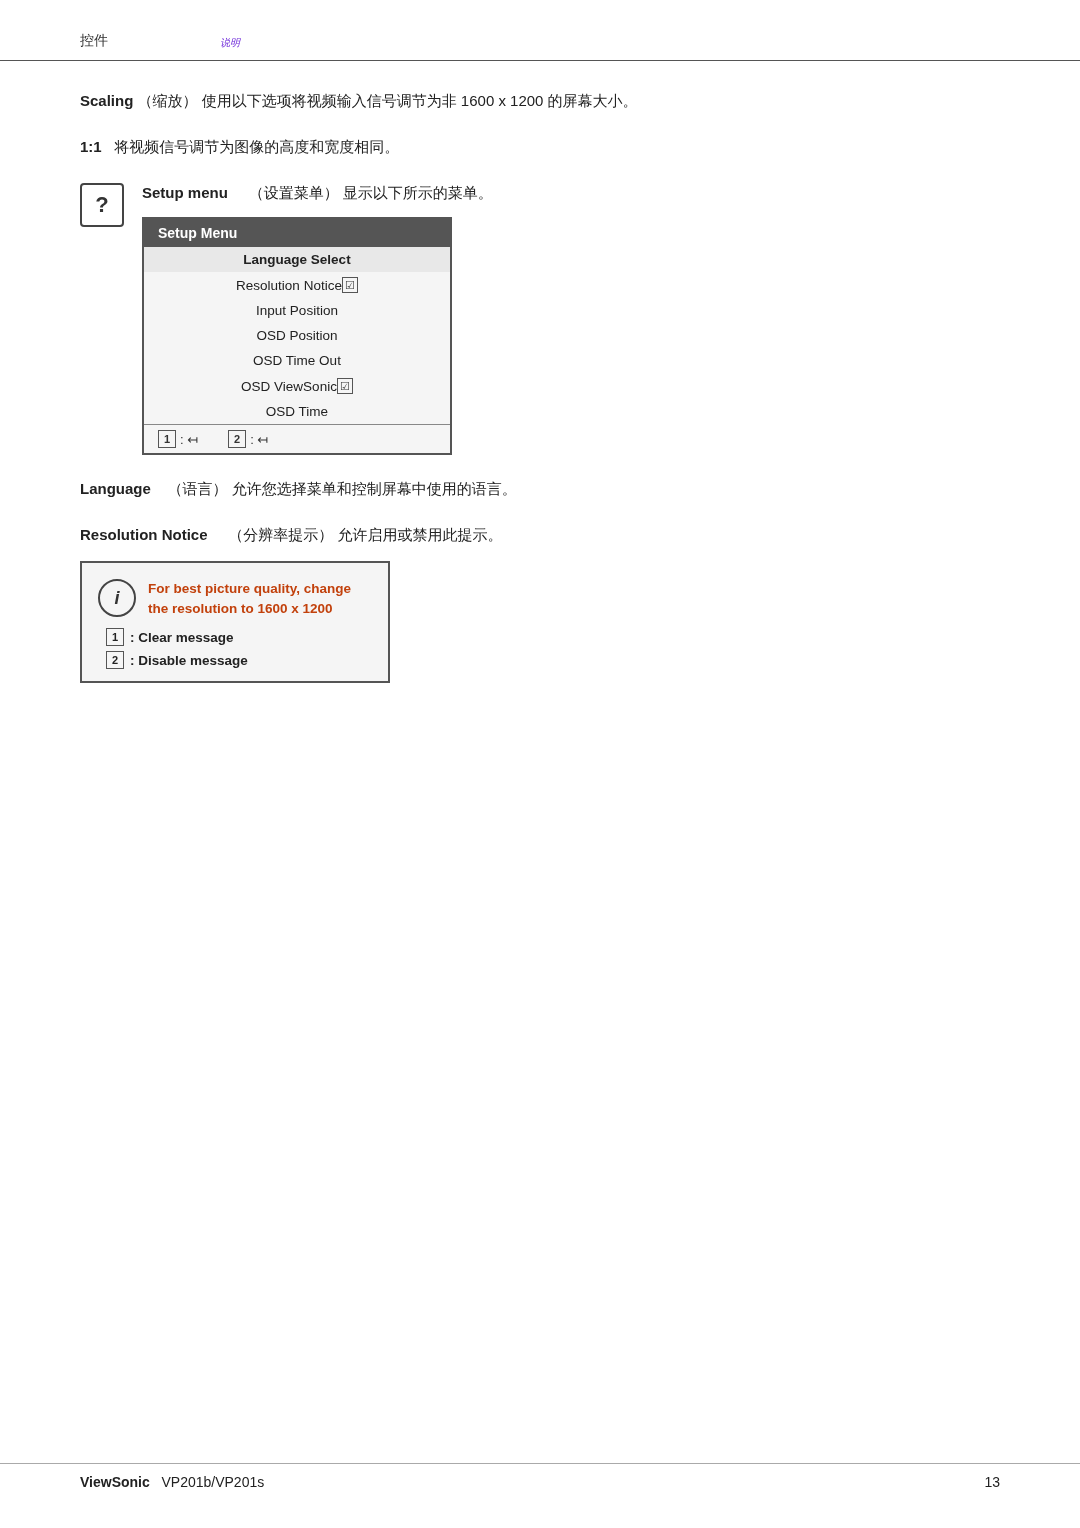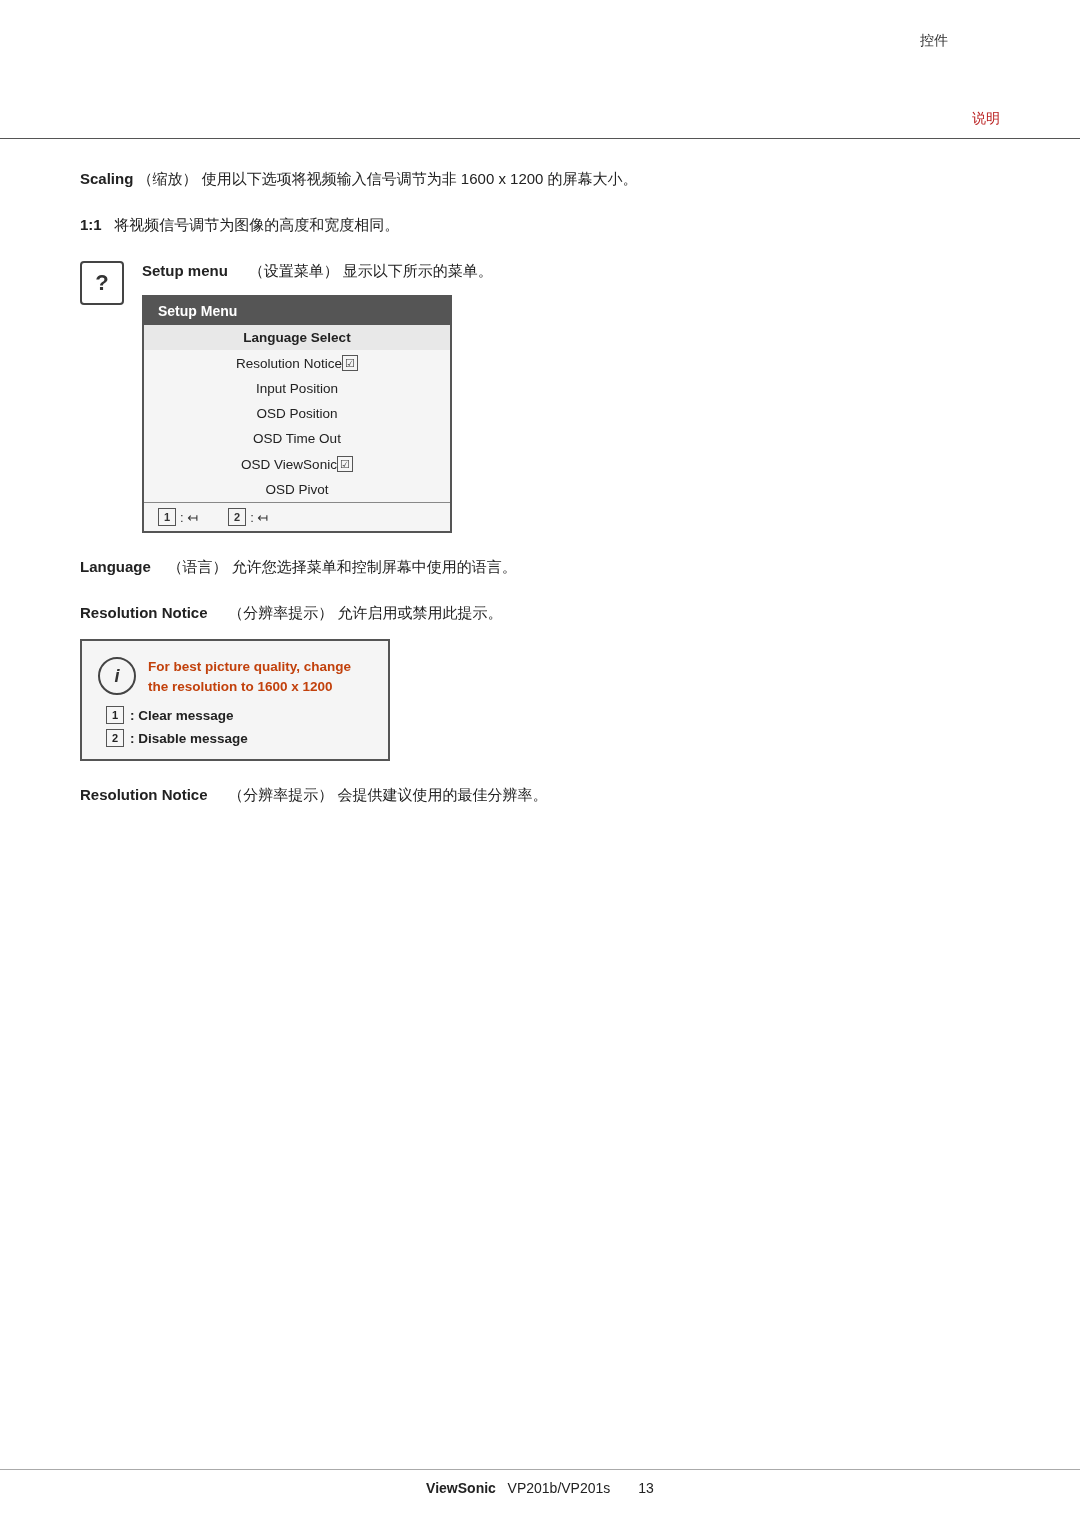--- a/index.html
+++ b/index.html
@@ -17,38 +17,39 @@
     .page-container {
       width: 1080px;
       min-height: 1528px;
       padding: 0;
       position: relative;
     }
 
     
     .header-row {
       display: flex;
-      flex-direction: column;
+      flex-direction: row;
       align-items: flex-end;
       padding: 32px 80px 10px 80px;
       border-bottom: 1.5px solid #555555;
       gap: 60px;
     }
 
     .header-col1 {
       font-size: 14px;
       font-weight: normal;
       color: #333;
       min-width: 80px;
     }
 
     .header-col2 {
-      font-size: 14px;
+      font-size: 10px;
       font-weight: normal;
-      color: #b91c1c;
+      color: #6d28d9;
+      font-style: italic;
     }
 
     
     .content {
       padding: 28px 80px 60px 80px;
     }
 
     .section {
       margin-bottom: 22px;
     }
@@ -217,23 +218,23 @@
       font-weight: bold;
       color: #222;
     }
 
     
     .page-footer {
       position: absolute;
       bottom: 32px;
       left: 0;
       right: 0;
-      padding: 0 80px;
-      display: flex;
-      justify-content: center;
+      padding: 6px 80px;
+      display: flex;
+      justify-content: space-between;
       align-items: center;
       border-top: 1.5px solid #aaa;
       padding-top: 10px;
     }
 
     .footer-brand {
       font-size: 14px;
       color: #222;
     }
 
@@ -307,21 +308,21 @@
               <span>OSD Position</span>
             </div>
             <div class="menu-item">
               <span>OSD Time Out</span>
             </div>
             <div class="menu-item">
               <span>OSD ViewSonic</span>
               <span class="menu-checkbox">☑</span>
             </div>
             <div class="menu-item">
-              <span>OSD Pivot</span>
+              <span>OSD Time</span>
             </div>
 
             <div class="setup-menu-footer">
               <div class="footer-btn">
                 <span class="num-box">1</span>
                 <span>: ↤</span>
               </div>
               <div class="footer-btn">
                 <span class="num-box">2</span>
                 <span>: ↤</span>
@@ -365,28 +366,20 @@
             <span>: Clear message</span>
           </div>
           <div class="action-item">
             <span class="num-box">2</span>
             <span>: Disable message</span>
           </div>
         </div>
       </div>
     </div>
 
-    <div class="section">
-      <p class="section-text">
-        <strong>Resolution Notice</strong>
-        &nbsp;&nbsp;&nbsp;
-        <span>（分辨率提示）</span>
-        <span>会提供建议使用的最佳分辨率。</span>
-      </p>
-    </div>
 
   </div>
 
   <div class="page-footer">
     <div class="footer-brand">
       <b>ViewSonic</b>
       &nbsp;
       <span>VP201b/VP201s</span>
     </div>
     <div class="footer-page">13</div>

